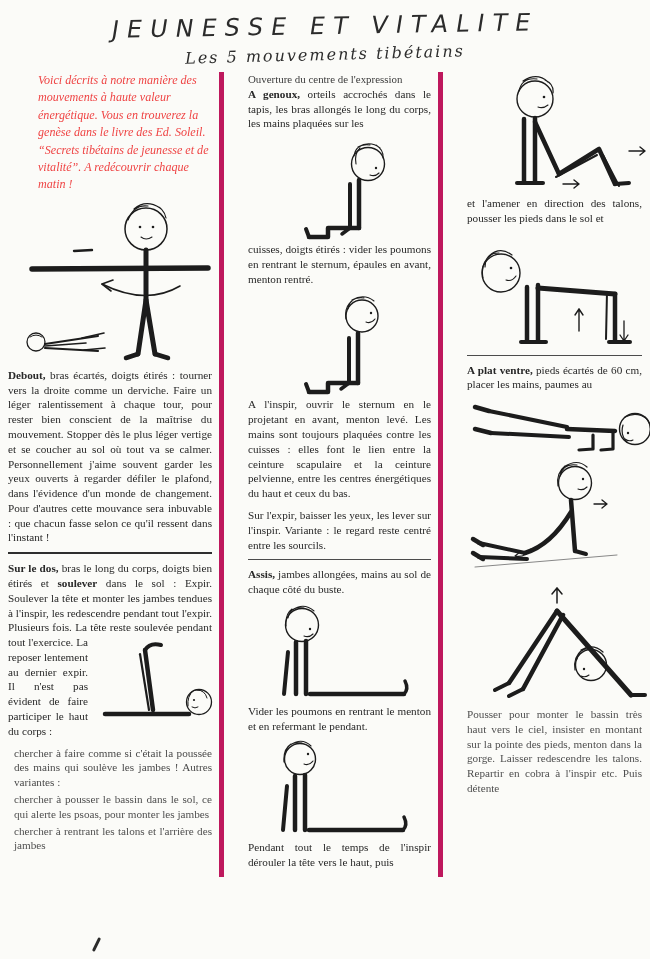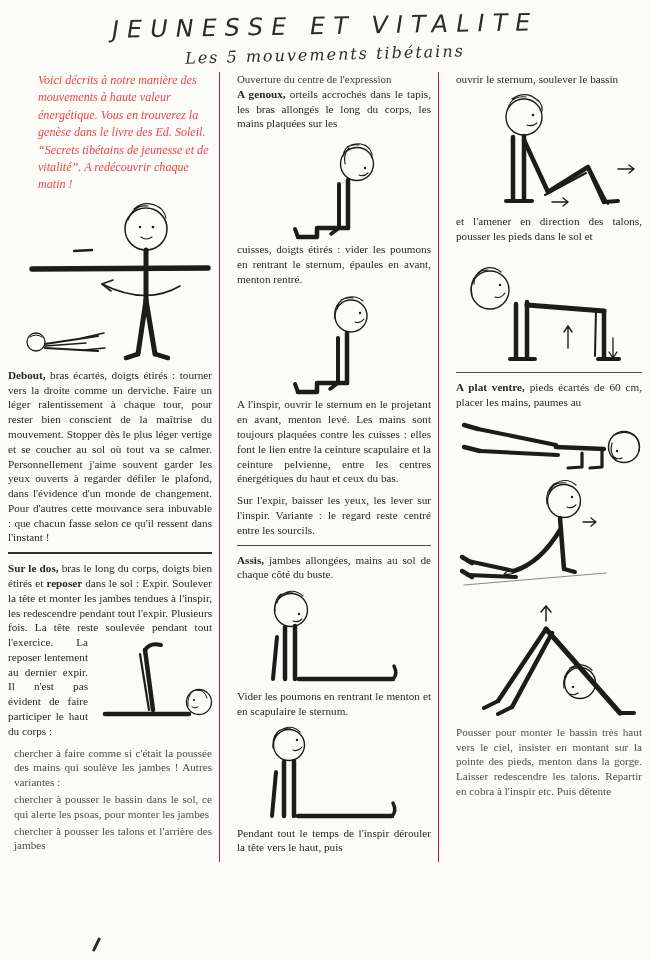--- a/index.html
+++ b/index.html
@@ -10,21 +10,21 @@
 
   
   .titles { text-align:center; margin-bottom:8px; }
   .title { font-family:"DejaVu Sans", sans-serif; font-size:24px; color:#2b2b2b;
            letter-spacing:8px; transform:rotate(-1deg) skewX(-10deg); font-weight:400; }
   .subtitle { font-family:"DejaVu Serif", serif; font-style:italic; font-size:16px;
               color:#2e2e2e; letter-spacing:2px; transform:rotate(-1.5deg); margin-top:5px; }
 
   .columns { display:grid; grid-template-columns:204px 212px 204px; column-gap:7px; }
   .col { font-size:11.2px; line-height:1.32; text-align:justify; color:#282828; }
-  .col2, .col3 { border-left:1px solid #be185d; padding-left:17px; }
+  .col2, .col3 { border-left:5px solid #be185d; padding-left:24px; }
   .col p { margin:0 0 7px 0; }
   .col3 p { margin:0 0 5px 0; }
   b { font-weight:bold; }
 
   .intro { font-style:italic; font-size:12.1px; line-height:1.44; margin:0 0 2px 30px !important;
            text-align:left; color:#ef4444; }
   .opening-line { font-size:10.9px; color:#3a3a3a; }
   .variant { margin:0 0 2px 6px !important; color:#4a4a4a;font-family:Liberation Serif, serif; }
   .faded { color:#4f4f4f; }
 
@@ -74,38 +74,38 @@
           <path d="M22,141 Q28,137 34,141" stroke-width="1"></path>
           <path d="M37,148 L90,140 M37,152 L90,155" stroke-width="2.2"></path>
           <path d="M37,150 L78,147 M74,142 L96,137 M76,154 L97,152" stroke-width="1.6"></path>
         </svg>
       </figure>
 
       <p><b>Debout,</b><span> bras écartés, doigts étirés : tourner vers la droite comme un derviche. Faire un léger ralentissement à chaque tour, pour rester bien conscient de la maîtrise du mouvement. Stopper dès le plus léger vertige et se coucher au sol où tout va se calmer. Personnellement j'aime souvent garder les yeux ouverts à regarder défiler le plafond, dans l'évidence d'un monde de changement. Pour d'autres cette mouvance sera inbuvable : que chacun fasse selon ce qu'il ressent dans l'instant !</span></p>
 
       <hr class="rule">
 
-      <p><b>Sur le dos,</b><span> bras le long du corps, doigts bien étirés et </span><b>reposer</b><span> dans le sol : Expir. Soulever la tête et monter les jambes tendues à l'inspir, les redescendre pendant tout l'expir. Plusieurs fois. La tête reste soulevée pendant tout</span>
+      <p><b>Sur le dos,</b><span> bras le long du corps, doigts bien étirés et </span><b>soulever</b><span> dans le sol : Expir. Soulever la tête et monter les jambes tendues à l'inspir, les redescendre pendant tout l'expir. Plusieurs fois. La tête reste soulevée pendant tout</span>
         <span class="float-fig">
             <svg width="122" height="92" viewBox="0 0 122 92" fill="none" stroke="#1c1c1c" stroke-linecap="round">
           <path d="M47,16 L56,72" stroke-width="2.2"></path>
           <path d="M52,12 L60,72" stroke-width="4.5"></path>
           <path d="M52,12 Q57,4 68,7" stroke-width="4"></path>
           <path d="M12,76 L96,76" stroke-width="4.5"></path>
           <circle cx="106" cy="64" r="12.5" stroke-width="1.3"></circle>
           <path d="M96,58 Q99,50 108,52 M95,68 Q94,58 100,53 M104,52 Q112,52 114,60" stroke-width="1"></path>
           <circle cx="101" cy="62" r="1.1" fill="#1c1c1c" stroke="none"></circle>
           <path d="M99,69 Q102,71 105,69" stroke-width="1"></path>
         </svg>
           </span>
         <span>l'exercice. La reposer lentement au dernier expir. Il n'est pas évident de faire participer le haut du corps :</span></p>
 
       <p class="variant">chercher à faire comme si c'était la poussée des mains qui soulève les jambes ! Autres variantes :</p>
       <p class="variant faded">chercher à pousser le bassin dans le sol, ce qui alerte les psoas, pour monter les jambes</p>
-      <p class="variant faded">chercher à pousser les talons et l'arrière des jambes</p>
+      <p class="variant faded">chercher à rentrant les talons et l'arrière des jambes</p>
     </section>
 
     <section class="col col2">
       <p><span class="opening-line">Ouverture du centre de l'expression</span><br>
         <b>A genoux,</b><span> orteils accrochés dans le tapis, les bras allongés le long du corps, les mains plaquées sur les</span></p>
 
       <figure class="fig-kneel">
         <svg width="120" height="102" viewBox="0 0 120 102" fill="none" stroke="#1c1c1c" stroke-linecap="round">
           <circle cx="72" cy="26" r="16.5" stroke-width="1.4"></circle>
           <path d="M58,18 Q60,5 74,7 M62,9 Q74,2 84,10 M80,7 Q88,12 87,20 M60,26 Q58,16 64,10" stroke-width="1.1"></path>
@@ -148,40 +148,39 @@
           <path d="M34,14 Q36,2 50,4 M38,6 Q50,-2 60,7 M32,22 Q31,10 38,5" stroke-width="1.1"></path>
           <circle cx="56" cy="25" r="1.2" fill="#1c1c1c" stroke="none"></circle>
           <path d="M50,32 Q55,34 59,30" stroke-width="1.1"></path>
           <path d="M42,38 L42,90 M52,37 L52,90" stroke-width="4.5"></path>
           <path d="M34,48 L30,90" stroke-width="4"></path>
           <path d="M56,90 L150,90" stroke-width="4.5"></path>
           <path d="M150,90 Q155,85 151,77" stroke-width="3.5"></path>
         </svg>
       </figure>
 
-      <p>Vider les poumons en rentrant le menton et en scapulaire le sternum.</p>
+      <p>Vider les poumons en rentrant le menton et en refermant le pendant.</p>
 
       <figure class="fig-sit">
         <svg width="168" height="98" viewBox="0 0 168 98" fill="none" stroke="#1c1c1c" stroke-linecap="round">
           <circle cx="46" cy="19" r="15.5" stroke-width="1.4"></circle>
           <path d="M32,12 Q34,1 48,3 M30,22 Q29,9 37,4 M36,5 Q48,-3 57,6" stroke-width="1.1"></path>
           <circle cx="54" cy="14" r="1.2" fill="#1c1c1c" stroke="none"></circle>
           <path d="M50,24 Q55,26 59,21" stroke-width="1.1"></path>
           <path d="M41,36 L41,90 M51,35 L51,90" stroke-width="4.5"></path>
           <path d="M33,46 L29,90" stroke-width="4"></path>
           <path d="M55,90 L149,90" stroke-width="4.5"></path>
           <path d="M149,90 Q154,85 150,77" stroke-width="3.5"></path>
         </svg>
       </figure>
 
       <p>Pendant tout le temps de l'inspir dérouler la tête vers le haut, puis</p>
     </section>
 
     <section class="col col3">
-      <p>ouvrir le sternum, soulever le bassin</p>
 
       <figure>
         <svg class="fig-center" width="190" height="118" viewBox="0 0 190 118" fill="none" stroke="#1c1c1c" stroke-linecap="round">
           <circle cx="68" cy="25" r="18" stroke-width="1.4"></circle>
           <path d="M52,17 Q55,3 70,5 M56,7 Q70,-2 81,8 M78,6 Q87,10 86,19" stroke-width="1.2"></path>
           <circle cx="77" cy="23" r="1.3" fill="#1c1c1c" stroke="none"></circle>
           <path d="M71,33 Q76,35 81,31" stroke-width="1.1"></path>
           <path d="M57,45 L57,108 M68,44 L68,108" stroke-width="4.5"></path>
           <path d="M50,109 L76,109" stroke-width="4"></path>
           <path d="M68,48 L92,100" stroke-width="4.5"></path>

